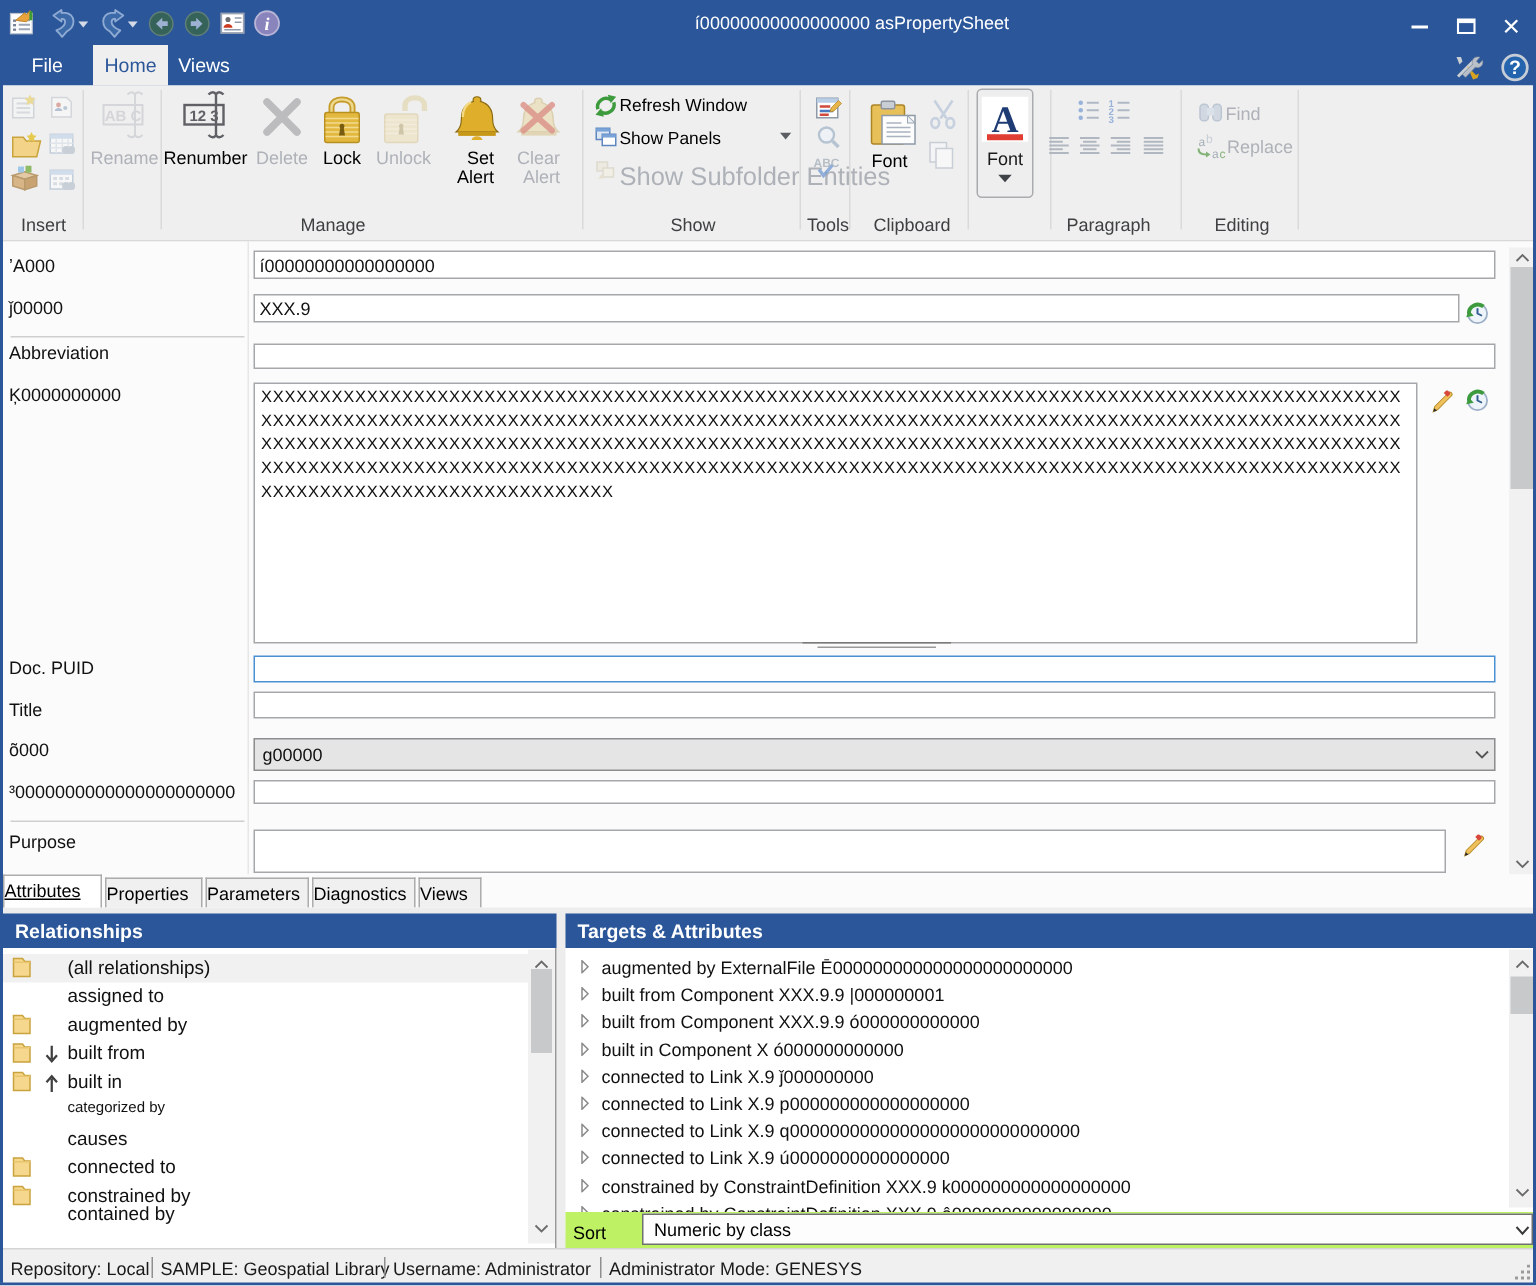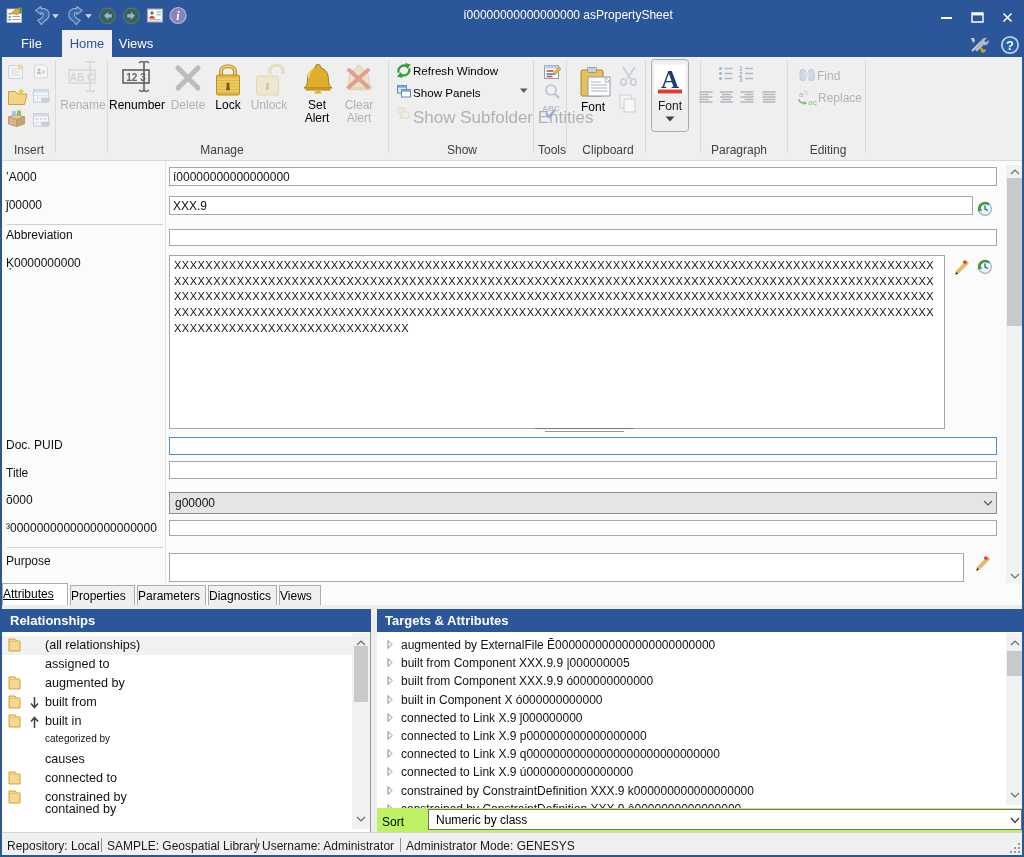--- a/index.html
+++ b/index.html
@@ -4,21 +4,21 @@
 <style>
 *{margin:0;padding:0;box-sizing:border-box}
 html,body{width:1024px;height:857px;overflow:hidden}
 body{position:relative;font-family:"Liberation Sans",sans-serif;background:#fff;font-size:12px;color:#000}
 .abs{position:absolute}
 .titlebar{left:0;top:0;width:1024px;height:30px;background:#2b579a}
 .tabrow{left:0;top:30px;width:1024px;height:27px;background:#2b579a}
 .ribbon{left:0;top:57px;width:1024px;height:104px;background:#efefef;border-bottom:1px solid #d7d8da;border-left:2px solid #2b579a;border-right:2px solid #2b579a}
 .rsep{position:absolute;top:3px;width:1px;height:93px;background:#d9dadc}
 .glabel{position:absolute;top:86px;font-size:12px;color:#3e4042;white-space:nowrap;transform:translateX(-50%)}
-.btxt{position:absolute;font-size:12px;line-height:13px;white-space:nowrap;transform:translateX(-50%);text-align:center}
+.btxt{position:absolute;font-size:12px;line-height:13px;white-space:nowrap;transform:translateX(-50%);text-align:right}
 .dis{color:#aeb2b8}
 .form{left:0;top:161px;width:1024px;height:422px;background:#fbfbfb;border-left:2px solid #2b579a;border-right:2px solid #2b579a}
 .flabel{position:absolute;left:4px;font-size:12px;color:#111;white-space:nowrap}
 .tfield{position:absolute;background:#fff;border:1px solid #a6a7ab;font-size:12px;color:#111;padding:2px 3px;white-space:nowrap;overflow:hidden}
 .tabbar{left:0;top:583px;width:1024px;height:22px;background:#fbfbfb;border-left:2px solid #2b579a;border-right:2px solid #2b579a}
 .tab{position:absolute;top:2px;height:20px;background:#f0f0f0;border:1px solid #acacac;border-bottom:none;font-size:12px;padding-top:3px}
 .tab.active{top:0;height:22px;background:#fff;z-index:2}
 .bottom{left:0;top:605px;width:1024px;height:250px;background:#ededee;border-left:2px solid #2b579a;border-right:2px solid #2b579a}
 .phead{position:absolute;background:#2b579a;color:#fff;font-weight:bold;font-size:13px;line-height:23px;padding-left:8px}
 .statusbar{left:0;top:832px;width:1024px;height:23px;background:#f0f0f1;border-top:1px solid #d4d4d4;border-left:2px solid #2b579a;border-right:2px solid #2b579a}
@@ -458,21 +458,21 @@
         <path d="M1 1l4 4 4-4" fill="none" stroke="#6a6a6a" stroke-width="1.2"></path>
       </svg>
     <div class="abs" id="tgtrows">
         <svg class="abs" style="left:10px;top:8px" width="6" height="9" viewBox="0 0 6 9">
           <path d="M1 0.5L5 4.5L1 8.5z" fill="none" stroke="#8a8a8a"></path>
         </svg>
         <div class="row" style="left:24px;top:6px">augmented by ExternalFile  Ē000000000000000000000000</div>
         <svg class="abs" style="left:10px;top:26.2px" width="6" height="9" viewBox="0 0 6 9">
           <path d="M1 0.5L5 4.5L1 8.5z" fill="none" stroke="#8a8a8a"></path>
         </svg>
-        <div class="row" style="left:24px;top:24.2px">built from Component XXX.9.9 |000000005</div>
+        <div class="row" style="left:24px;top:24.2px">built from Component XXX.9.9 |000000001</div>
         <svg class="abs" style="left:10px;top:44.4px" width="6" height="9" viewBox="0 0 6 9">
           <path d="M1 0.5L5 4.5L1 8.5z" fill="none" stroke="#8a8a8a"></path>
         </svg>
         <div class="row" style="left:24px;top:42.4px">built from Component XXX.9.9 ó000000000000</div>
         <svg class="abs" style="left:10px;top:62.599999999999994px" width="6" height="9" viewBox="0 0 6 9">
           <path d="M1 0.5L5 4.5L1 8.5z" fill="none" stroke="#8a8a8a"></path>
         </svg>
         <div class="row" style="left:24px;top:60.599999999999994px">built in Component X ó000000000000</div>
         <svg class="abs" style="left:10px;top:80.8px" width="6" height="9" viewBox="0 0 6 9">
           <path d="M1 0.5L5 4.5L1 8.5z" fill="none" stroke="#8a8a8a"></path>

